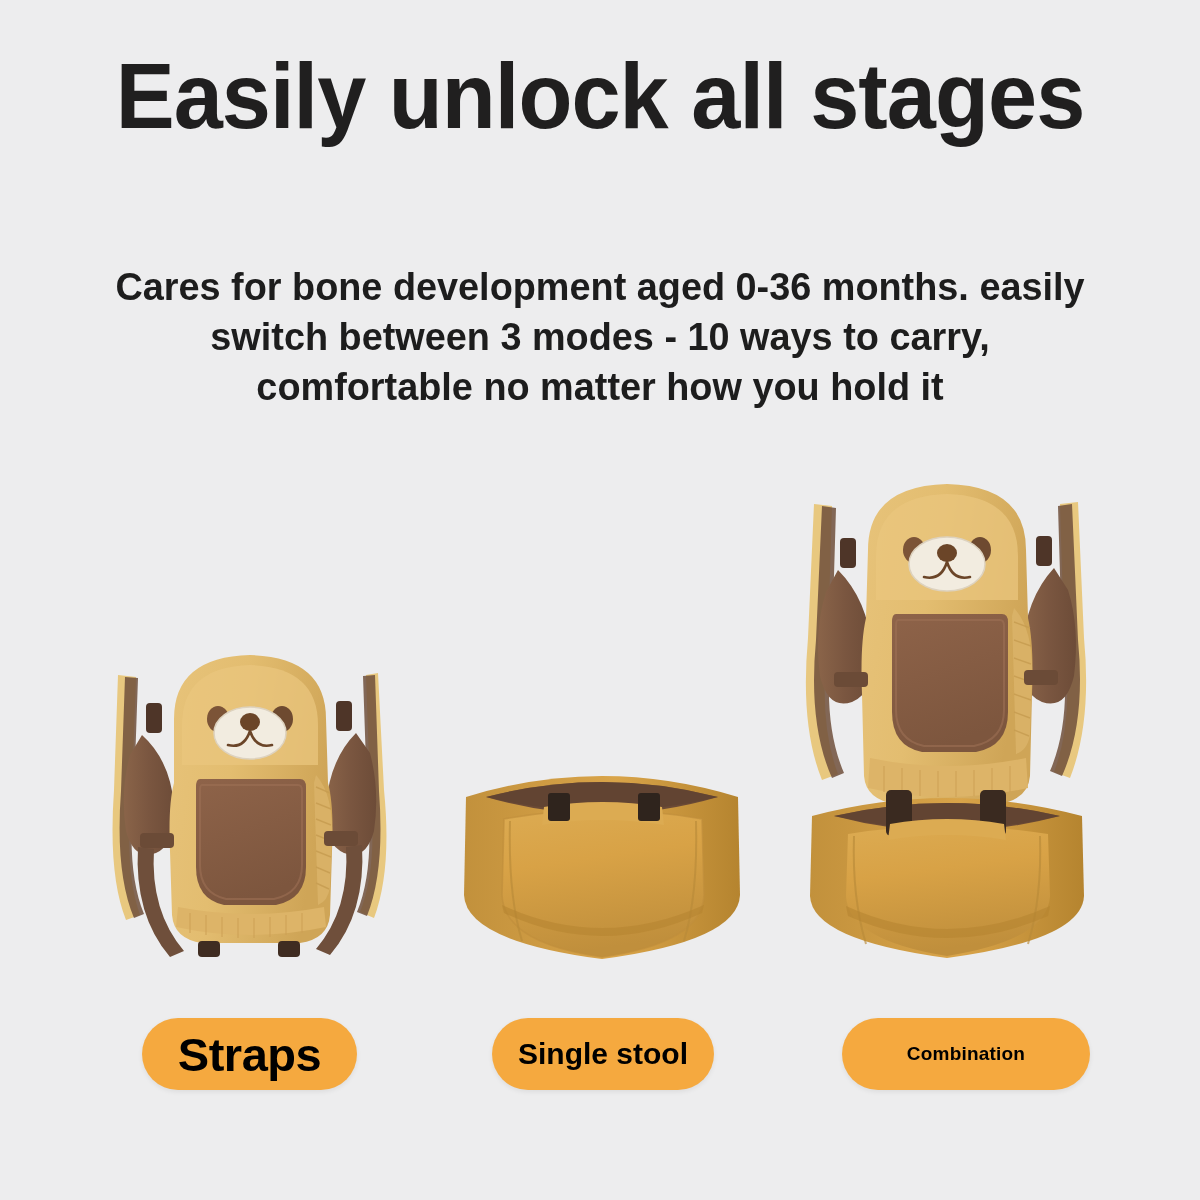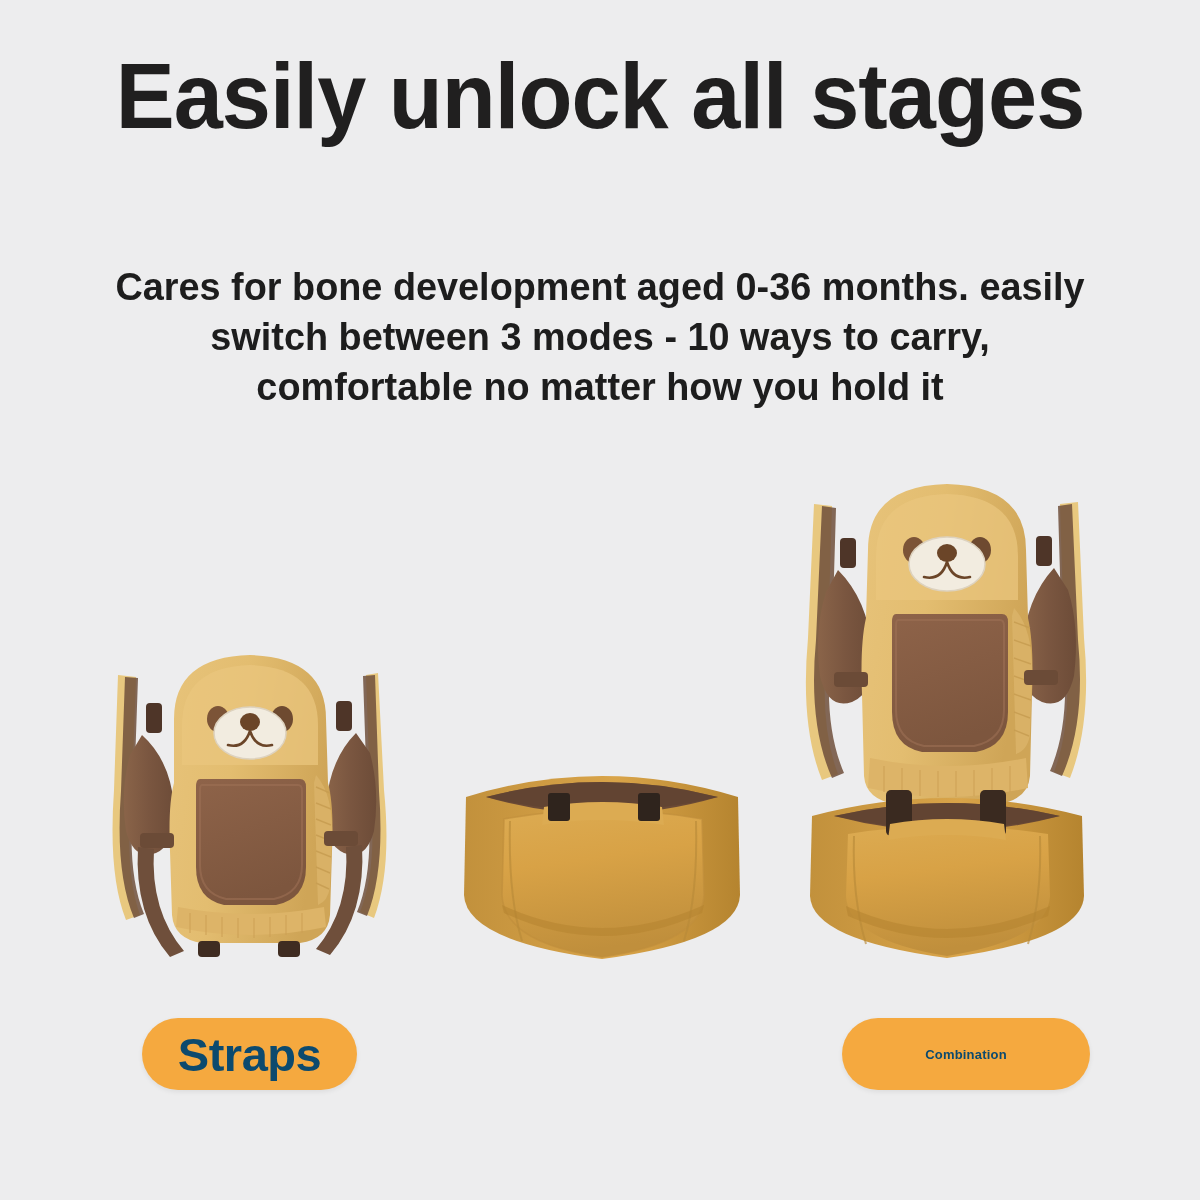--- a/index.html
+++ b/index.html
@@ -76,31 +76,31 @@
     top: 1018px;
     width: 1200px;
     height: 80px;
   }
   .pill {
     position: absolute;
     top: 0;
     height: 72px;
     border-radius: 40px;
     background: #f5a93f;
-    color: #0c4a6e;
+    color: #000000;
     display: flex;
     align-items: center;
     justify-content: center;
     font-weight: 700;
     box-shadow: 0 2px 5px rgba(0,0,0,0.07);
     white-space: nowrap;
   }
   #pill-straps      { left: 142px; width: 215px; font-size: 47px; letter-spacing: -0.5px; }
   #pill-stool       { left: 492px; width: 222px; font-size: 30px; }
-  #pill-combination { left: 842px; width: 248px; font-size: 13px; letter-spacing: 0.2px; }
+  #pill-combination { left: 842px; width: 248px; font-size: 19px; letter-spacing: 0.2px; }
 </style>
 </head>
 <body>
 
 <div class="page">
 
   <div class="headline">Easily unlock all stages</div>
 
   <div class="subtitle">
     <span class="ln">Cares for bone development aged 0-36 months. easily</span>
@@ -319,16 +319,17 @@
         <path d="M108 366 Q165 356 222 366 L224 382 Q165 372 106 382 Z" fill="#dcab52"></path>
 
         <path d="M64 448 Q165 494 268 448 L266 458 Q165 502 66 458 Z" fill="#b5842f" opacity="0.55"></path>
       </svg>
     </div>
 
   </div>
 
   <div class="labels">
     <div class="pill" id="pill-straps">Straps</div>
+    <div class="pill" id="pill-stool">Single stool</div>
     <div class="pill" id="pill-combination">Combination</div>
   </div>
 
 </div>
 
 </body></html>

